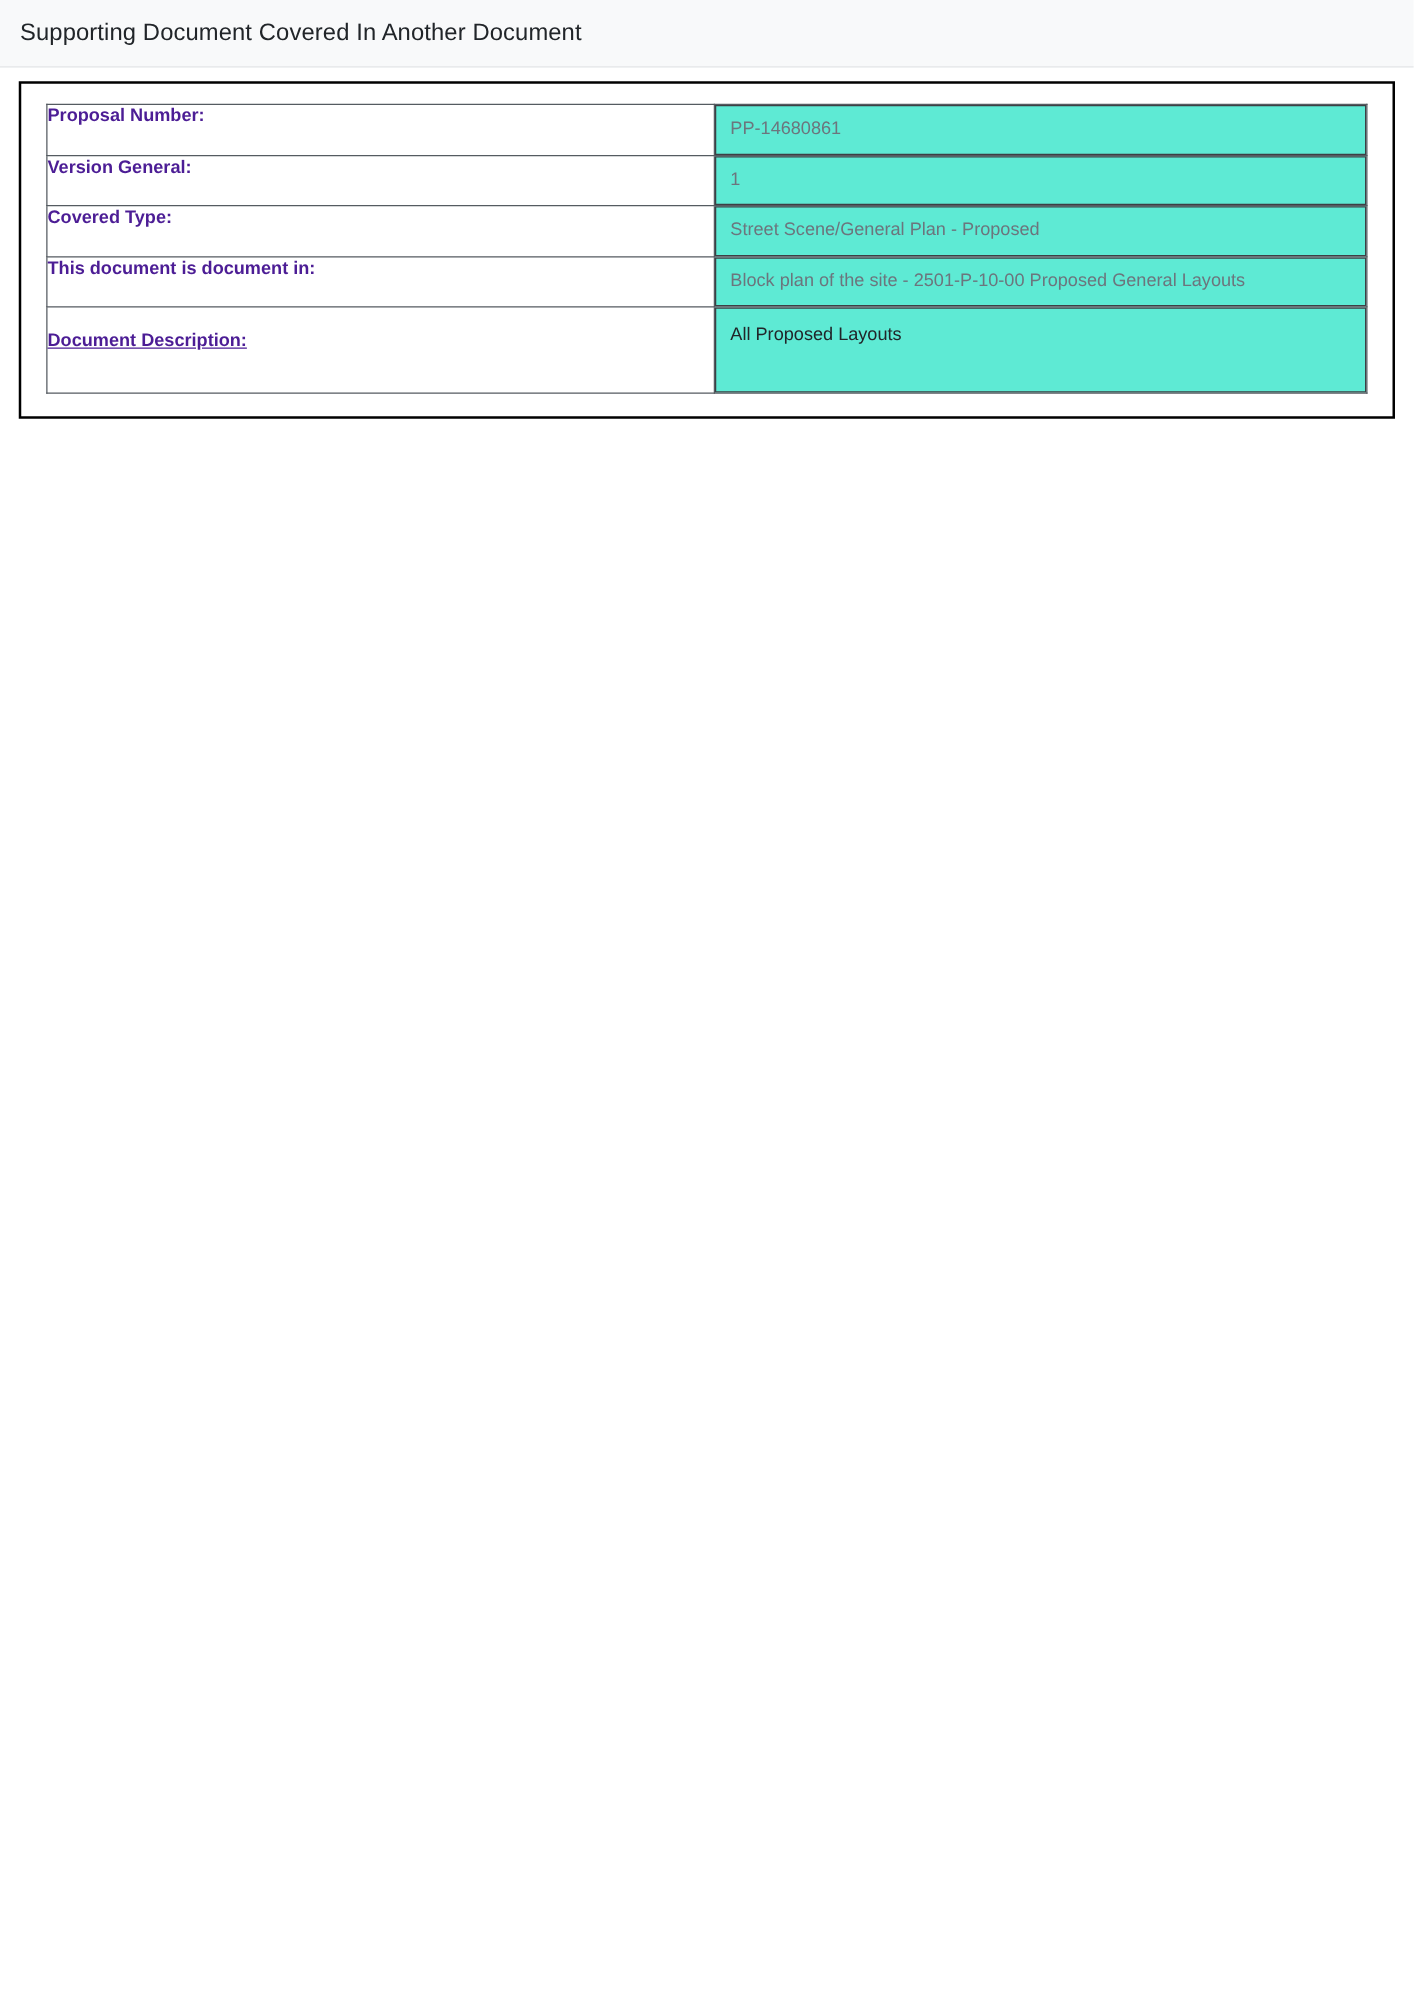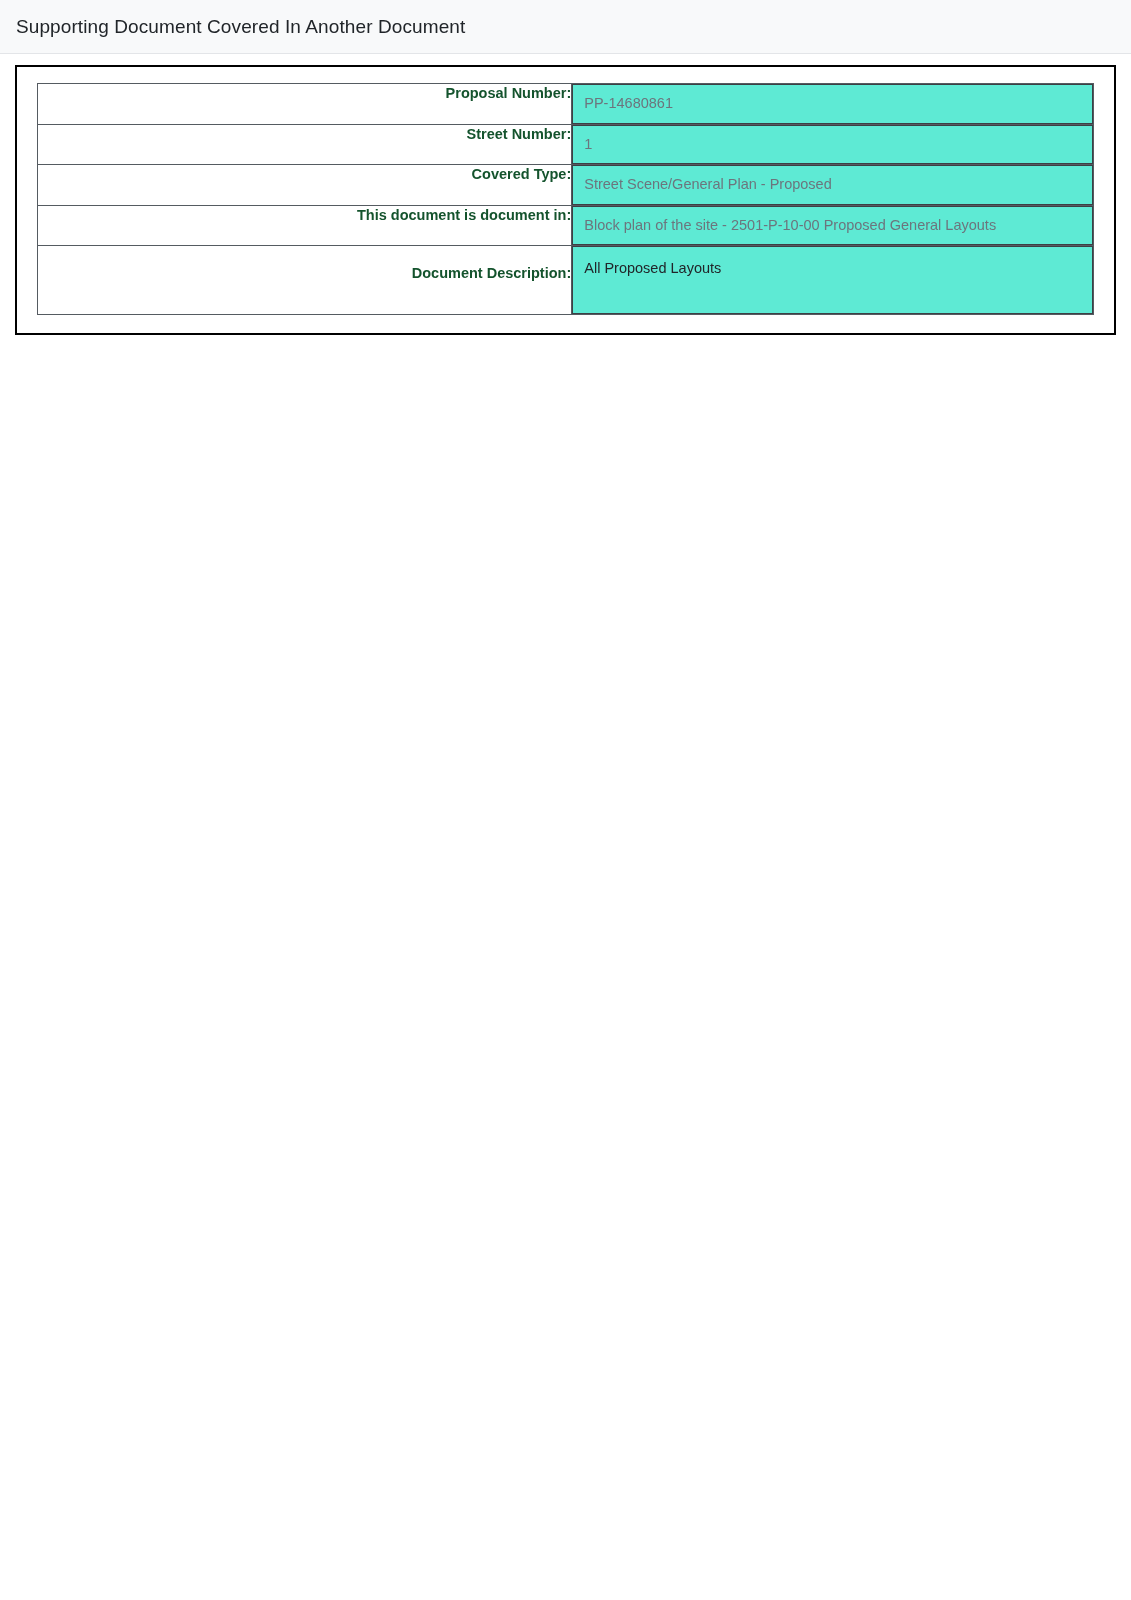--- a/index.html
+++ b/index.html
@@ -43,23 +43,22 @@
   table.form-table td {
     border: 1px solid #555b61;
     vertical-align: top;
     padding: 0;
   }
   td.label-cell {
     width: 50.5%;
     padding: 16px 0 16px 13px;
     font-size: 14.5px;
     font-weight: bold;
-    color: #14532d;
+    color: #4c1d95;
     line-height: 1.3;
-    text-align: right;
   }
   td.value-cell {
     padding: 14px 14px 14px 13px;
   }
   .field {
     border: 1px solid #3c4044;
     background: #5eead4;
     font-size: 14.5px;
     color: #6c757d;
     padding: 9px 11px;
@@ -73,40 +72,41 @@
   .field.filled {
     color: #212529;
     white-space: normal;
   }
   .field.textarea {
     height: 68px;
     padding-top: 12px;
   }
   .row-tall .label-cell {
     padding-top: 18px;
+    text-decoration: underline;
   }
 </style>
 </head>
 <body>
 
 <div class="page-header">
   <span class="title">Supporting Document Covered In Another Document</span>
 </div>
 
 <div class="form-frame">
   <table class="form-table">
     <tbody>
       <tr>
         <td class="label-cell">Proposal Number:</td>
         <td class="value-cell">
           <div class="field">PP-14680861</div>
         </td>
       </tr>
       <tr>
-        <td class="label-cell">Street Number:</td>
+        <td class="label-cell">Version General:</td>
         <td class="value-cell">
           <div class="field">1</div>
         </td>
       </tr>
       <tr>
         <td class="label-cell">Covered Type:</td>
         <td class="value-cell">
           <div class="field">Street Scene/General Plan - Proposed</div>
         </td>
       </tr>

